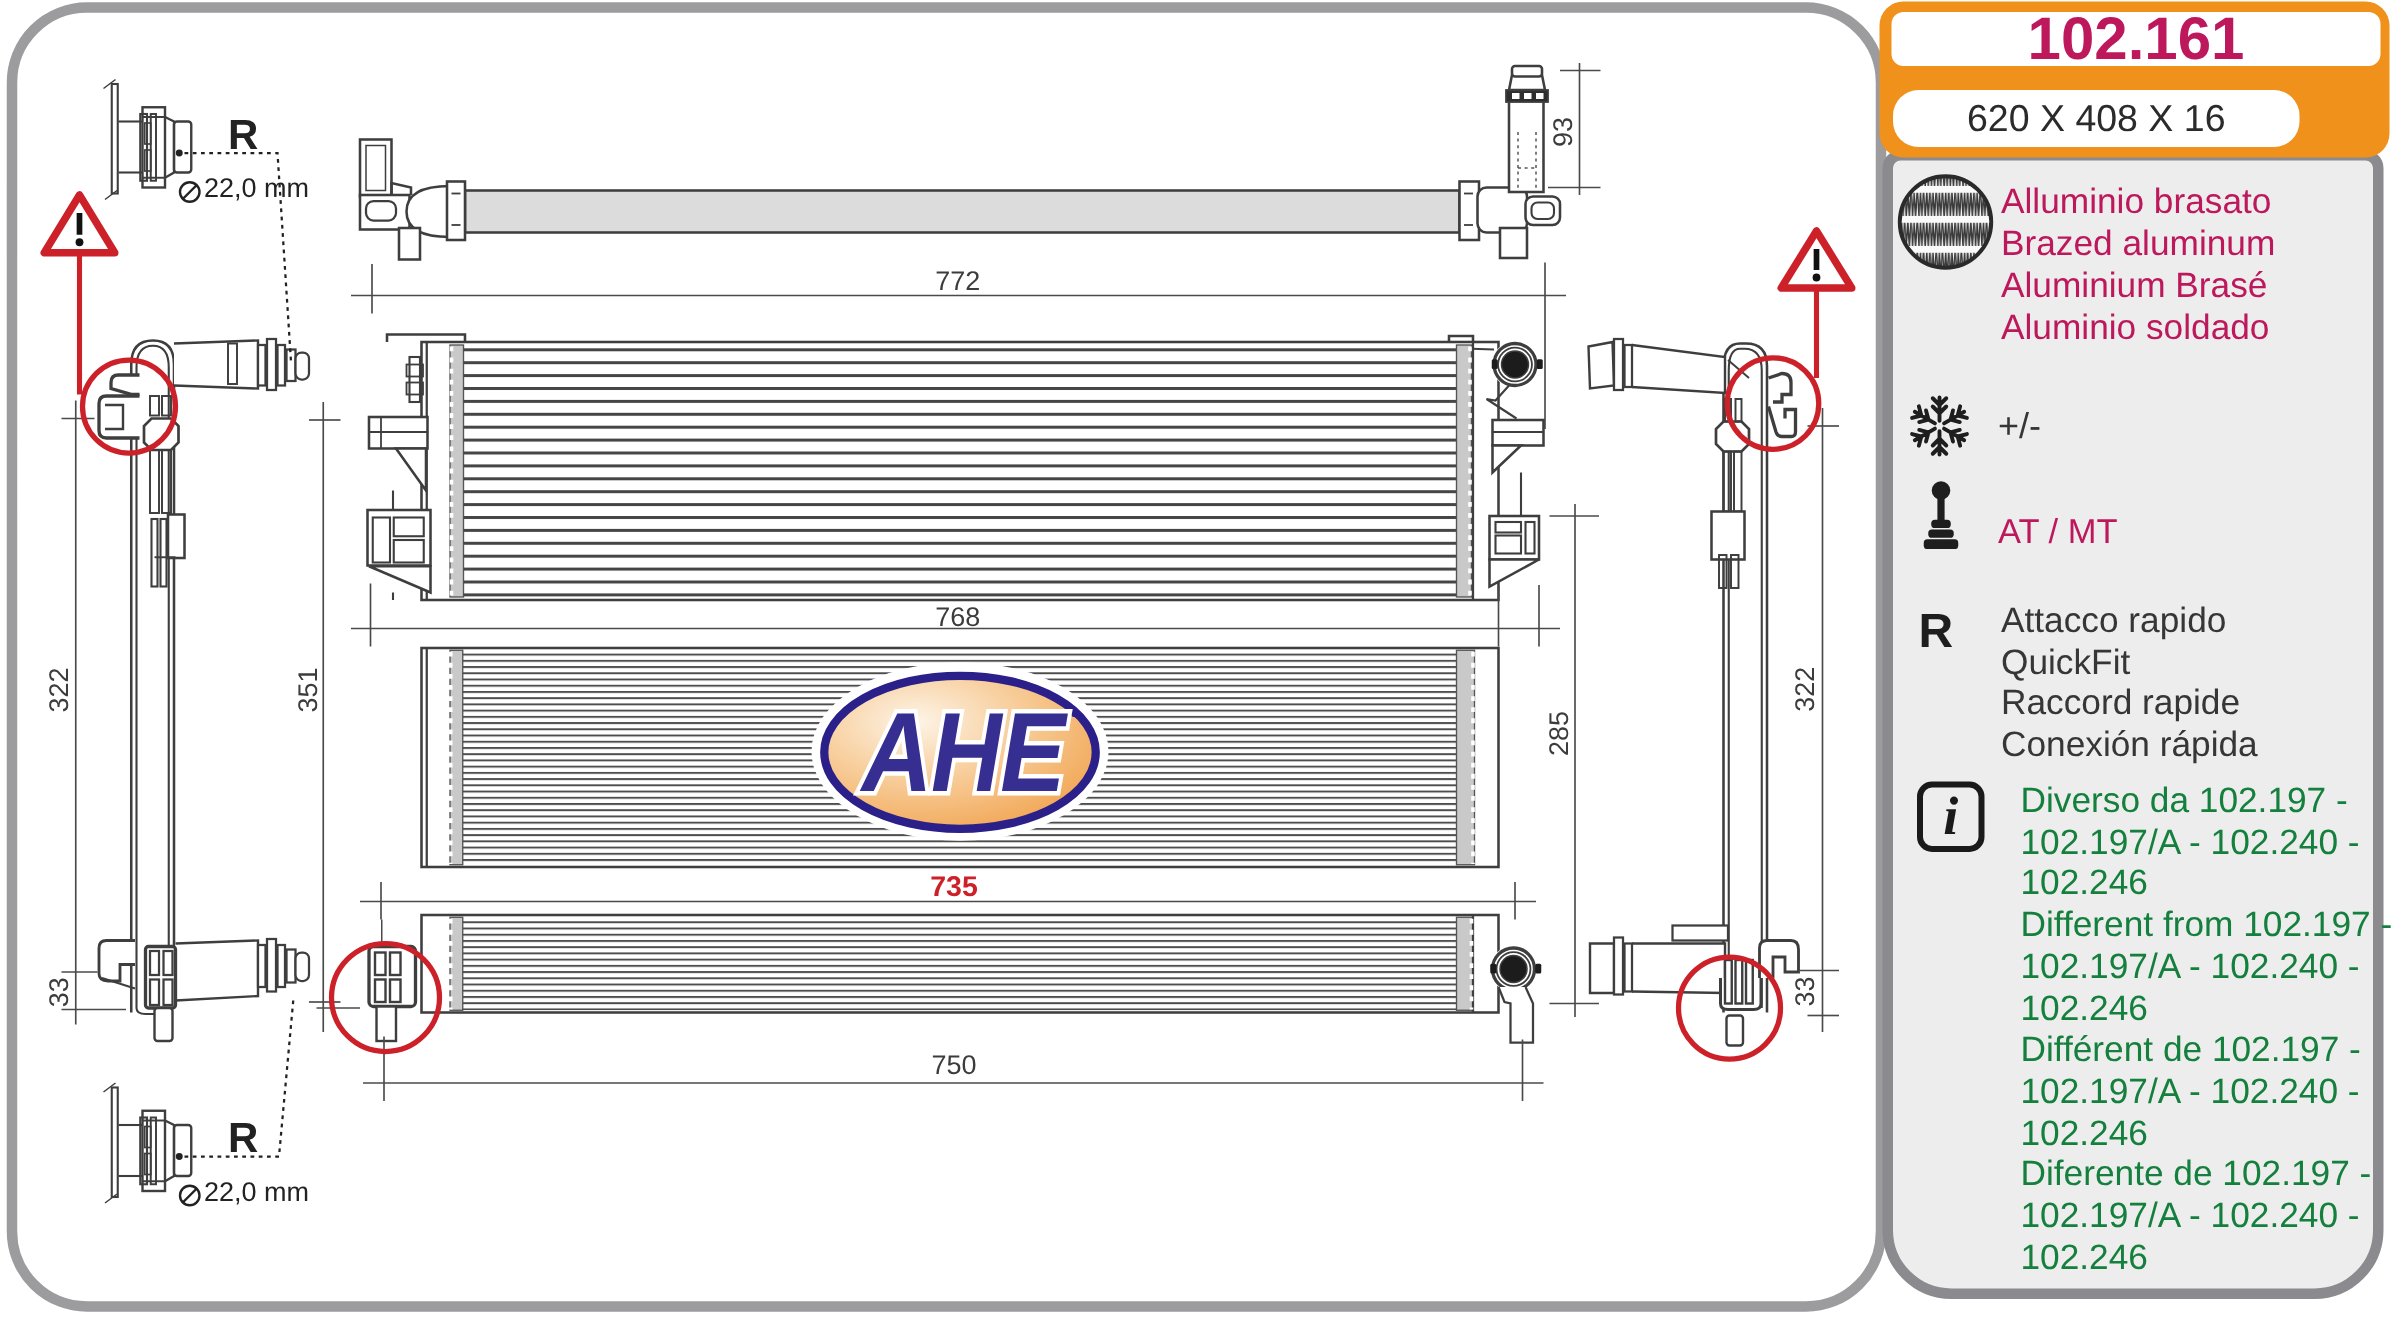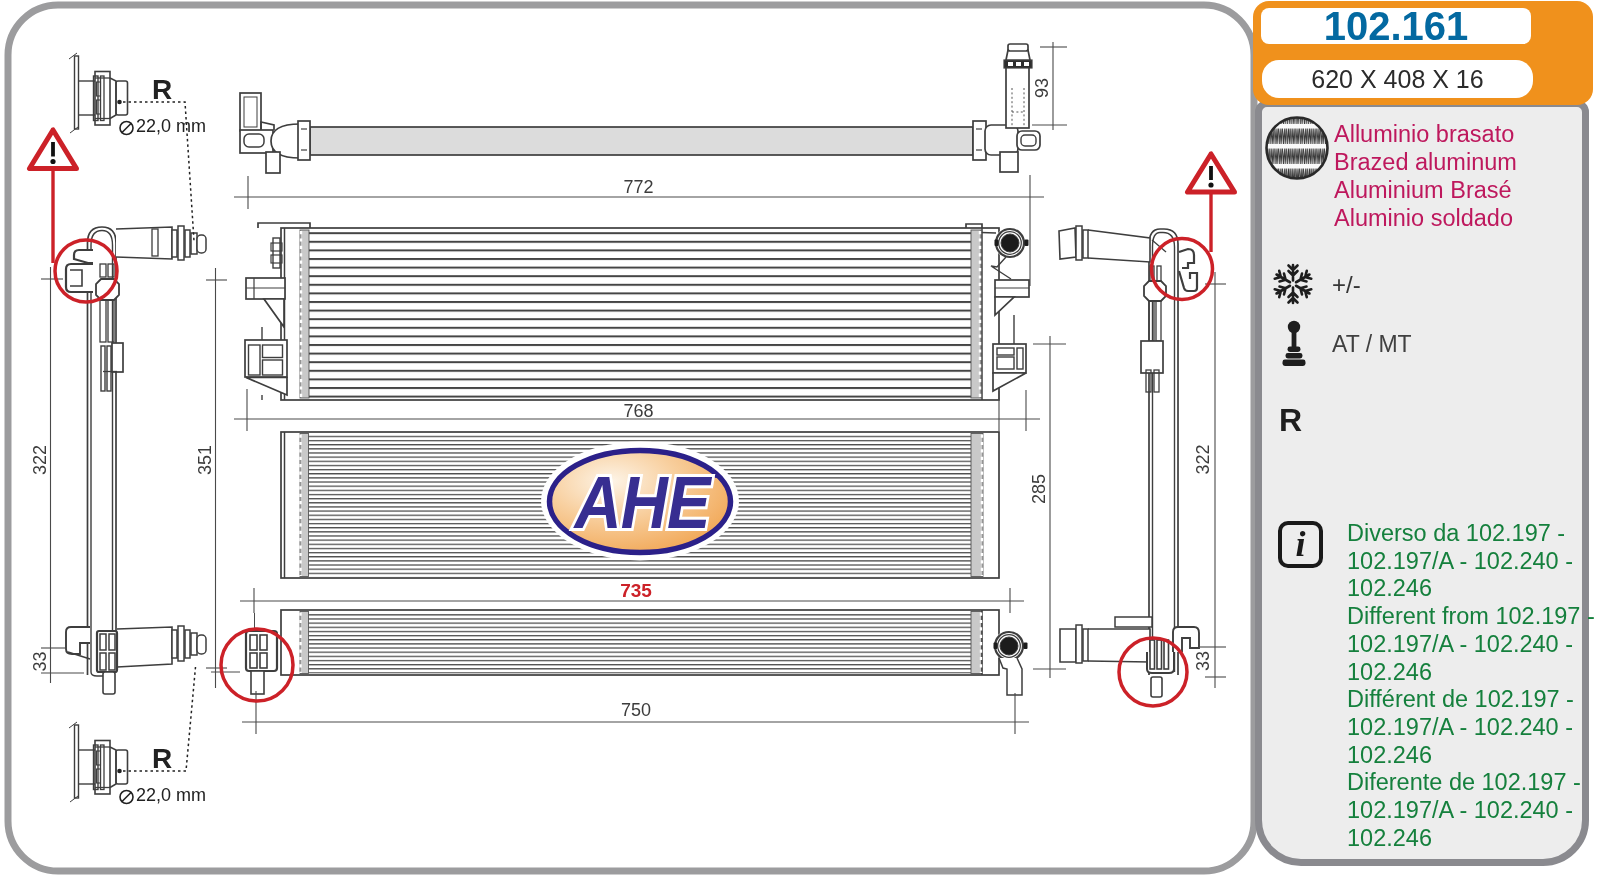--- a/index.html
+++ b/index.html
@@ -280,21 +280,21 @@
 <circle cx="53" cy="161.5" r="2.6" fill="#111"></circle>
 <path d="M1211,154 L1187.5,192 L1234.5,192 Z" fill="#fff" stroke="#cc2128" stroke-width="5" stroke-linejoin="round"></path>
 <line x1="1211" y1="166" x2="1211" y2="180" stroke="#111" stroke-width="3.8"></line>
 <circle cx="1211" cy="185" r="2.6" fill="#111"></circle>
 <line x1="53" y1="169" x2="53" y2="263" stroke="#cc2128" stroke-width="3.4"></line>
 <line x1="1211" y1="192" x2="1211" y2="252" stroke="#cc2128" stroke-width="3.4"></line>
     </svg>
 
 <div style="position:absolute;left:1255px;top:100px;width:334px;height:766px;background:#ededed;border:7px solid #8a8a8f;border-radius:12px 12px 46px 46px;box-sizing:border-box"></div>
 <div style="position:absolute;left:1253px;top:1px;width:340px;height:104px;background:#f0911c;border-radius:16px"></div>
-<div style="position:absolute;left:1261px;top:8px;width:270px;height:36px;background:#fff;border-radius:8px;text-align:center;font:bold 40px/36px 'Liberation Sans',sans-serif;color:#0369a1">102.161</div>
+<div style="position:absolute;left:1261px;top:8px;width:326px;height:36px;background:#fff;border-radius:8px;text-align:center;font:bold 40px/36px 'Liberation Sans',sans-serif;color:#be185d">102.161</div>
 <div style="position:absolute;left:1262px;top:60px;width:271px;height:38px;background:#fff;border-radius:17px;text-align:center;font:25px/38px 'Liberation Sans',sans-serif;color:#2b2b2b">620 X 408 X 16</div>
 <svg width="80" height="80" viewBox="0 0 80 80" style="position:absolute;left:1257px;top:108px">
   <circle cx="40" cy="40" r="30.5" fill="url(#mesh2)" stroke="#2a2a2a" stroke-width="2.6"></circle>
 </svg>
 <svg width="0" height="0">
       <defs>
 <pattern id="mesh2" width="4.2" height="20" patternUnits="userSpaceOnUse">
 <rect width="4.2" height="20" fill="#fafafa"></rect>
 <path d="M0.3,0.5 L1.3,16 L2.3,0.5 L3.3,16 L4.3,0.5" stroke="#3a3a3a" stroke-width="1" fill="none"></path>
 </pattern>
@@ -316,17 +316,18 @@
 <div style="position:absolute;left:1332px;top:267px;font:24px/36px 'Liberation Sans',sans-serif;color:#363636">+/-</div>
 <svg width="30" height="46" viewBox="0 0 30 46" style="position:absolute;left:1280px;top:320px">
   <g fill="#1e1e1e">
     <circle cx="14" cy="7" r="6.2"></circle>
     <rect x="11.6" y="12" width="4.8" height="15"></rect>
     <rect x="7.5" y="26.5" width="13" height="5.5" rx="2.4"></rect>
     <rect x="5.5" y="33" width="17" height="5.5" rx="2.4"></rect>
     <rect x="2.5" y="39.5" width="23" height="6.5" rx="2.4"></rect>
   </g>
 </svg>
-<div style="position:absolute;left:1332px;top:326px;font:23px/36px 'Liberation Sans',sans-serif;color:#404040">AT / MT</div>
+<div style="position:absolute;left:1332px;top:336px;font:23px/36px 'Liberation Sans',sans-serif;color:#be185d">AT / MT</div>
 <div style="position:absolute;left:1279px;top:404px;font:bold 32px/32px 'Liberation Sans',sans-serif;color:#1e1e1e">R</div>
+<div style="position:absolute;left:1334px;top:400px;font:23.5px/27.7px 'Liberation Sans',sans-serif;color:#363636">Attacco rapido<br>QuickFit<br>Raccord rapide<br>Conexión rápida</div>
 <div style="position:absolute;left:1278px;top:521px;width:45px;height:47px;border:4.5px solid #1a1a1a;border-radius:10px;box-sizing:border-box;text-align:center;font:bold italic 36px/38px 'Liberation Serif',serif;color:#1a1a1a">i</div>
 <div style="position:absolute;left:1347px;top:520px;font:23.5px/27.7px 'Liberation Sans',sans-serif;color:#15803d">Diverso da 102.197 -<br>102.197/A - 102.240 -<br>102.246<br>Different from 102.197 -<br>102.197/A - 102.240 -<br>102.246<br>Différent de 102.197 -<br>102.197/A - 102.240 -<br>102.246<br>Diferente de 102.197 -<br>102.197/A - 102.240 -<br>102.246</div>
 
 </div>
 </body></html>

